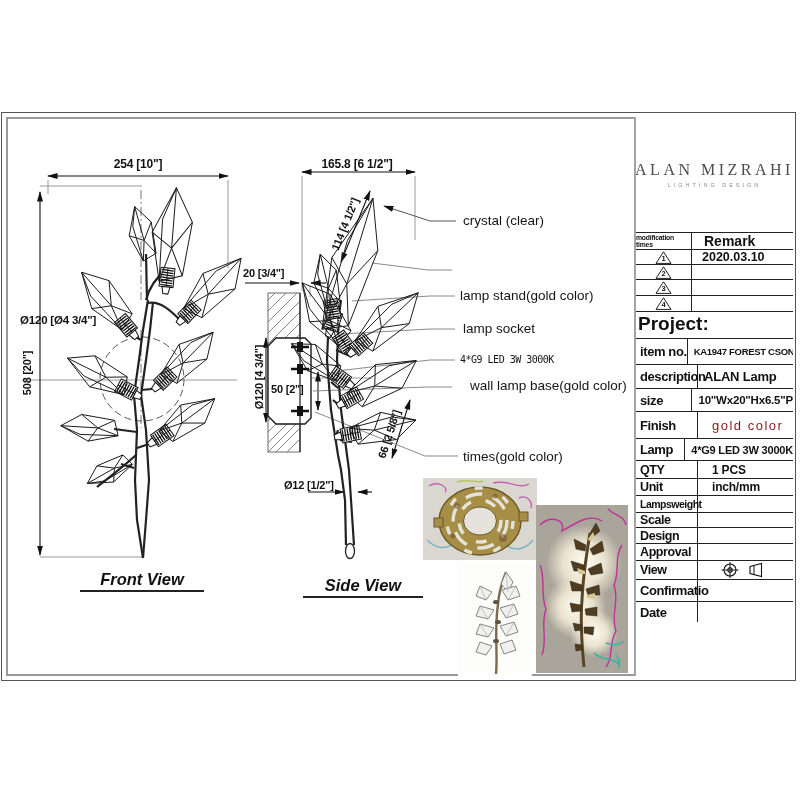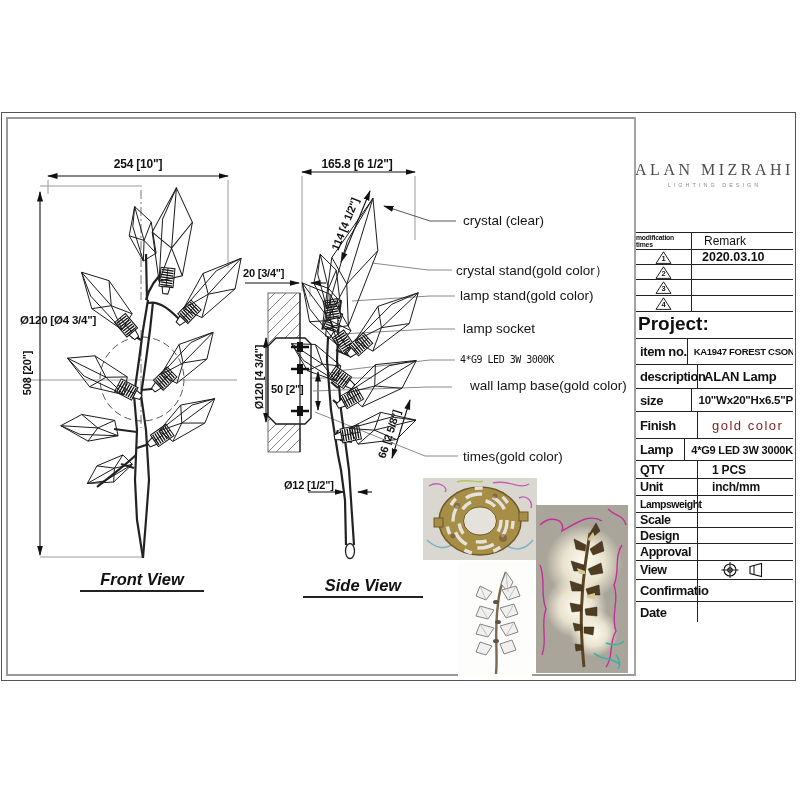--- a/index.html
+++ b/index.html
@@ -22,21 +22,21 @@
   #tb{position:absolute;left:634px;top:117px;width:159px;height:559px;border-left:2px solid #a3a3a3;box-sizing:border-box;background:#fff;}
   .tbrow{position:relative;border-top:1.3px solid #222;box-sizing:border-box;overflow:hidden;}
   #tb-logo{height:115px;border-top:none;display:flex;flex-direction:column;align-items:center;justify-content:center;}
   #brand-name{font-family:"Liberation Serif",serif;font-size:16px;letter-spacing:3.5px;color:#4c4c4c;white-space:nowrap;}
   #brand-tagline{font-size:5.5px;letter-spacing:3px;color:#8e8e8e;margin-top:3px;white-space:nowrap;}
   .split{display:flex;height:100%;}
   .mod-l{width:56px;border-right:1.2px solid #222;box-sizing:border-box;display:flex;align-items:center;justify-content:center;}
   .mod-r{flex:1;display:flex;align-items:center;padding-left:12px;box-sizing:border-box;}
   #mod-head{height:17px;}
   #mod-head .mod-l{font-size:6.8px;font-weight:bold;letter-spacing:-0.2px;}
-  #mod-head .mod-r{font-size:12px;font-weight:normal;}
+  #mod-head .mod-r{font-size:14px;font-weight:bold;}
   .modrow{height:15px;}
   .modrow.h16{height:16px;}
   .modrow .mod-r{font-size:12.5px;font-weight:bold;padding-left:10px;}
   .tri{position:relative;width:17px;height:13px;display:inline-block;}
   .tri svg{position:absolute;left:0;top:0;}
   .tri i{position:absolute;left:0;top:3px;width:100%;text-align:center;font-style:normal;font-size:7.5px;font-weight:bold;line-height:10px;}
   #proj-row{height:27px;font-size:19px;font-weight:bold;padding:1px 0 0 2px;}
   #area-row{height:36px;font-size:15px;font-weight:bold;padding:3px 0 0 5px;}
   .spec{display:flex;}
   .spec .l{width:62px;border-right:1.2px solid #222;box-sizing:border-box;display:flex;align-items:center;
@@ -289,21 +289,20 @@
   <div class="dim big c" style="left:287px;top:157px;width:140px;">165.8 [6 1/2"]</div>
   <div class="dim c rot" style="left:305px;top:218px;width:80px;transform:rotate(-68deg);">114 [4 1/2"]</div>
   <div class="dim" style="left:243px;top:267px;">20 [3/4"]</div>
   <div class="dim c rot" style="left:219px;top:371px;width:80px;transform:rotate(-90deg);">Ø120 [4 3/4"]</div>
   <div class="dim" style="left:271px;top:383px;">50 [2"]</div>
   <div class="dim c rot" style="left:349px;top:428px;width:80px;transform:rotate(-72deg);">66 [2 5/8"]</div>
   <div class="dim" style="left:284px;top:479px;">Ø12 [1/2"]</div>
   <div class="vlabel" style="left:303px;top:576px;width:114px;">Side View</div>
 
   <div class="callout" style="left:463px;top:213px;">crystal (clear)</div>
-  <div class="callout" style="left:456px;top:262px;">crystal stand(gold color）</div>
   <div class="callout" style="left:460px;top:288px;">lamp stand(gold color)</div>
   <div class="callout" style="left:463px;top:321px;">lamp socket</div>
   <div class="callout small" style="left:460px;top:354px;">4*G9 LED 3W 3000K</div>
   <div class="callout" style="left:462px;top:378px;margin-left:8px;">wall lamp base(gold color)</div>
   <div class="callout" style="left:463px;top:449px;">times(gold color)</div>
 
   <div id="tb">
     <div class="tbrow" id="tb-logo">
       <div id="brand-name">ALAN MIZRAHI</div>
       <div id="brand-tagline">LIGHTING DESIGN</div>

